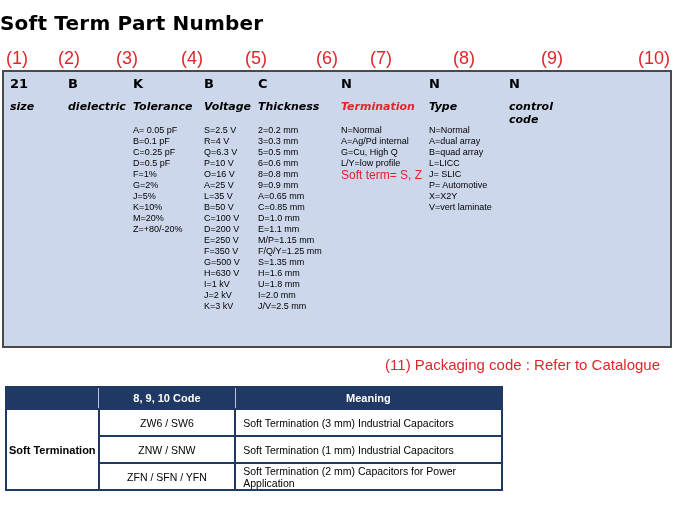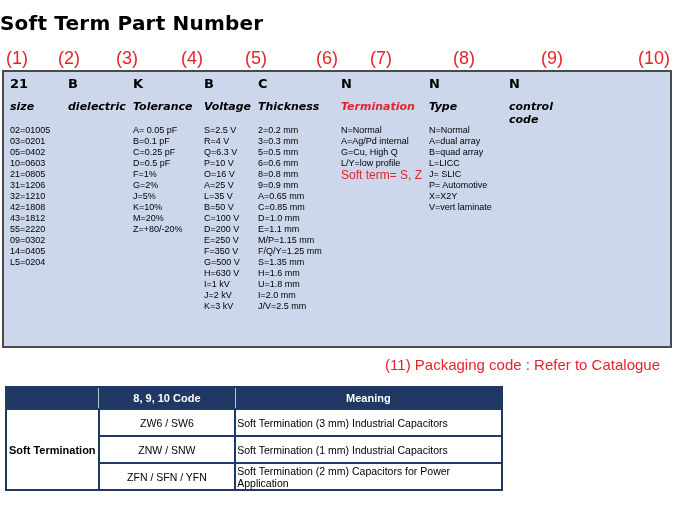--- a/index.html
+++ b/index.html
@@ -45,21 +45,21 @@
   .soft-table th{
     background:#1f3864;color:#ffffff;font-size:11px;font-weight:bold;
     height:20px;border-right:1px solid #b9c4d6;border-bottom:2px solid #1f3864;
     text-align:center;padding:0;
   }
   .soft-table td{
     border:2px solid #1f3864;font-size:10.5px;height:25px;text-align:center;
     padding:0;background:#ffffff;
   }
   .soft-table td.group{font-weight:bold;font-size:11px;}
-  .soft-table td.meancell{text-align:left;padding-left:1px;}
+  .soft-table td.meancell{text-align:left;padding-left:7px;}
   .c1{width:90px;} .c2{width:134px;} .c3{width:262px;}
 </style>
 </head>
 <body>
 
 <div class="page">
   <div class="title">Soft Term Part Number</div>
   <div class="numbers-row" id="numbersRow">
       <span class="col-num" style="width: 52px;">(1)</span>
       <span class="col-num" style="width: 58px;">(2)</span>
@@ -69,35 +69,20 @@
       <span class="col-num" style="width: 54px;">(6)</span>
       <span class="col-num" style="width: 83px;">(7)</span>
       <span class="col-num" style="width: 88px;">(8)</span>
       <span class="col-num" style="width: 80px;">(9)</span>
       <span class="col-num" style="width: 49px; text-align: right;">(10)</span>
     </div>
   <div class="panel" id="panel">
       <div class="pcol" style="width: 58px;">
         <div class="pcode">21</div>
         <div class="plabel">size</div>
-        <div class="pitems">
-          <div>02=01005</div>
-          <div>03=0201</div>
-          <div>05=0402</div>
-          <div>10=0603</div>
-          <div>21=0805</div>
-          <div>31=1206</div>
-          <div>32=1210</div>
-          <div>42=1808</div>
-          <div>43=1812</div>
-          <div>55=2220</div>
-          <div>09=0302</div>
-          <div>14=0405</div>
-          <div>L5=0204</div>
-        </div>
       </div>
       <div class="pcol" style="width: 65px;">
         <div class="pcode">B</div>
         <div class="plabel">dielectric</div>
       </div>
       <div class="pcol" style="width: 71px;">
         <div class="pcode">K</div>
         <div class="plabel">Tolerance</div>
         <div class="pitems">
           <div>A= 0.05 pF</div>

